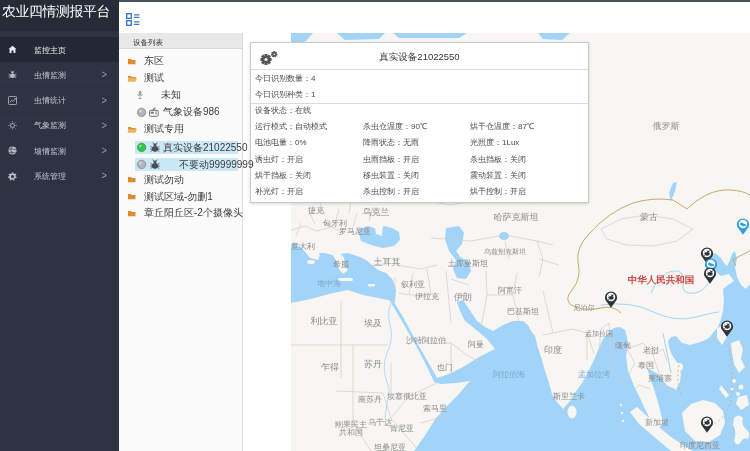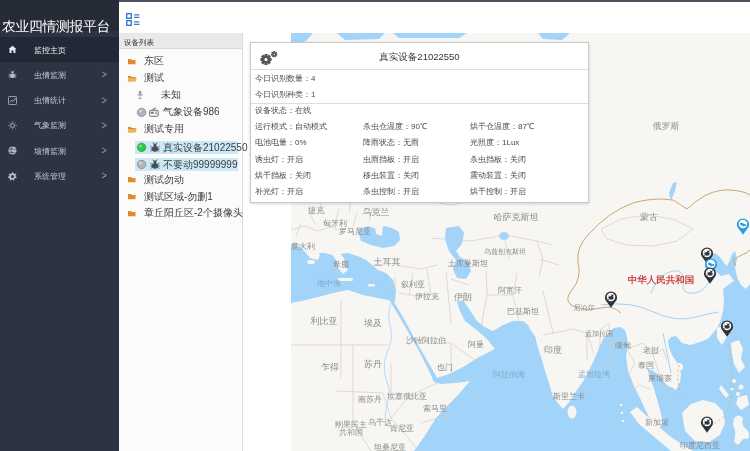--- a/index.html
+++ b/index.html
@@ -1,34 +1,34 @@
 <!DOCTYPE html>
 <html><head>
 <meta charset="utf-8">
 <style>
   * { margin:0; padding:0; box-sizing:border-box; }
   html,body { width:750px; height:451px; overflow:hidden; font-family:"Liberation Sans",sans-serif; }
   body { position:relative; background:#fff; }
   
   #sidebar { position:absolute; left:0; top:0; width:119px; height:451px; background:#2d3343; }
   #sidebar .brand { height:31px; background:#262b38; color:#fff; font-size:13.8px;
-      padding:20px 0 0 2px; line-height:14px; white-space:nowrap; letter-spacing:-0.3px; }
+      padding:5px 0 0 2px; line-height:14px; white-space:nowrap; letter-spacing:-0.3px; }
   #menu { position:absolute; top:37px; left:0; width:119px;font-family:Liberation Mono, monospace; }
   .mi { position:relative; height:25.3px; color:#c3c9d2; font-size:8px; border-bottom:1px solid rgba(0,0,0,0.06); }
   .mi.on { background:#232836; color:#eceef1; }
   .mi .txt { position:absolute; left:34px; top:8.5px; line-height:9px; }
   .mi .ico { position:absolute; left:8px; top:8.2px; width:9px; height:9px; }
   .mi .arr { position:absolute; right:12px; top:8px; color:#99a0ab; font-size:9px; transform:scaleY(1.3); }
   
   #topstrip { position:absolute; left:119px; top:0; width:631px; height:2px; background:#4c555f; }
   #topbar { position:absolute; left:119px; top:2px; width:631px; height:31px; background:#fff; }
   
   #panel { position:absolute; left:119px; top:33px; width:124px; height:418px; background:#fbfbfb; border-right:1px solid #dcdcdc; }
   #panel .hd { height:16px; line-height:20px; background:#e9e9e9; border-bottom:1px solid #d9d9d9;
-      font-size:7.5px; color:#333; padding-left:5px; }
+      font-size:7.5px; color:#333; padding-left:14px; }
   #tree { position:relative; margin-top:4px; }
   .trow { position:relative; height:16.9px; font-size:10px; color:#3c3c3c; white-space:nowrap;text-align:center; }
   .trow .tt { position:absolute; top:4.4px; line-height:8px; z-index:1; }
   .trow.hl::before { content:''; position:absolute; left:16px; width:103px; top:1.8px; height:13px; background:#cbe8f7; }
   .tico { position:absolute; left:0; top:0; }
   
   #map { position:absolute; left:243px; top:33px; width:507px; height:418px; background:#f7f6f3;margin-left:48px; }
   
   #popup { position:absolute; left:250px; top:42px; width:339px; height:161px; background:#fff;
       border:1px solid #c9c9c9; box-shadow:0 1px 3px rgba(0,0,0,.15); font-size:8px; color:#4a4a4a; }
@@ -317,21 +317,21 @@
           <use href="#dot-green" x="18" y="3.8"></use>
           <use href="#tbug" x="31" y="3.2"></use>
         </svg>
         <span class="tt" style="left:44px">真实设备21022550</span>
       </div>
       <div class="trow hl">
         <svg class="tico" width="124" height="17">
           <use href="#dot-g" x="18" y="3.8"></use>
           <use href="#tbug" x="31" y="3.2"></use>
         </svg>
-        <span class="tt" style="left:44px">不要动99999999</span>
+        <span class="tt" style="left:60px">不要动99999999</span>
       </div>
       <div class="trow" style="margin-top:-2px">
         <svg class="tico" width="124" height="17">
           <use href="#fold-c" x="9" y="5"></use>
         </svg>
         <span class="tt" style="left:25px">测试勿动</span>
       </div>
       <div class="trow">
         <svg class="tico" width="124" height="17">
           <use href="#fold-c" x="9" y="5"></use>

